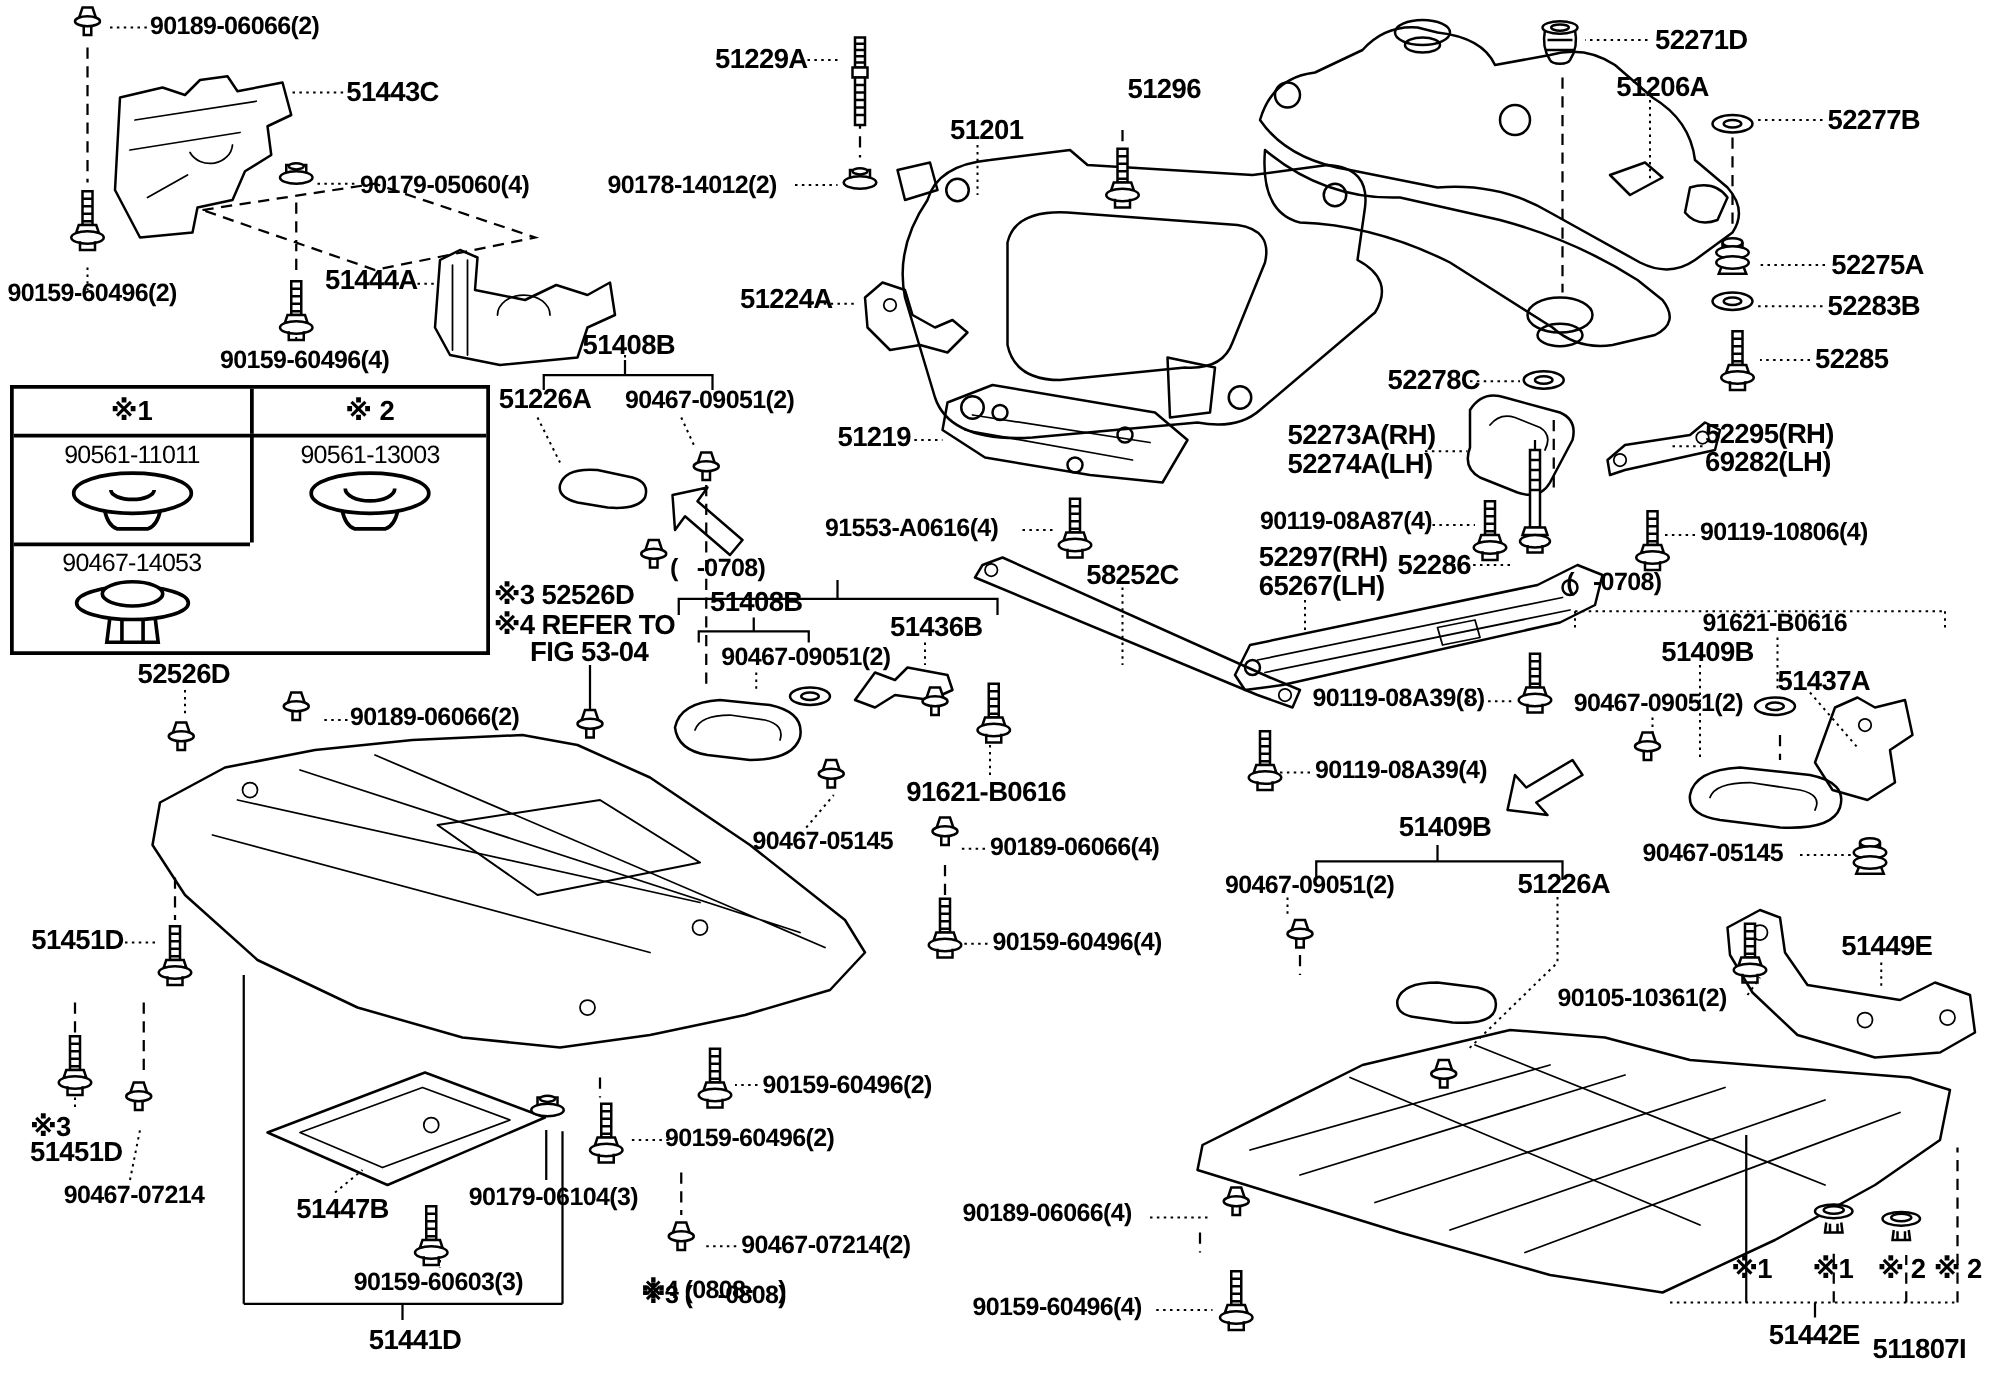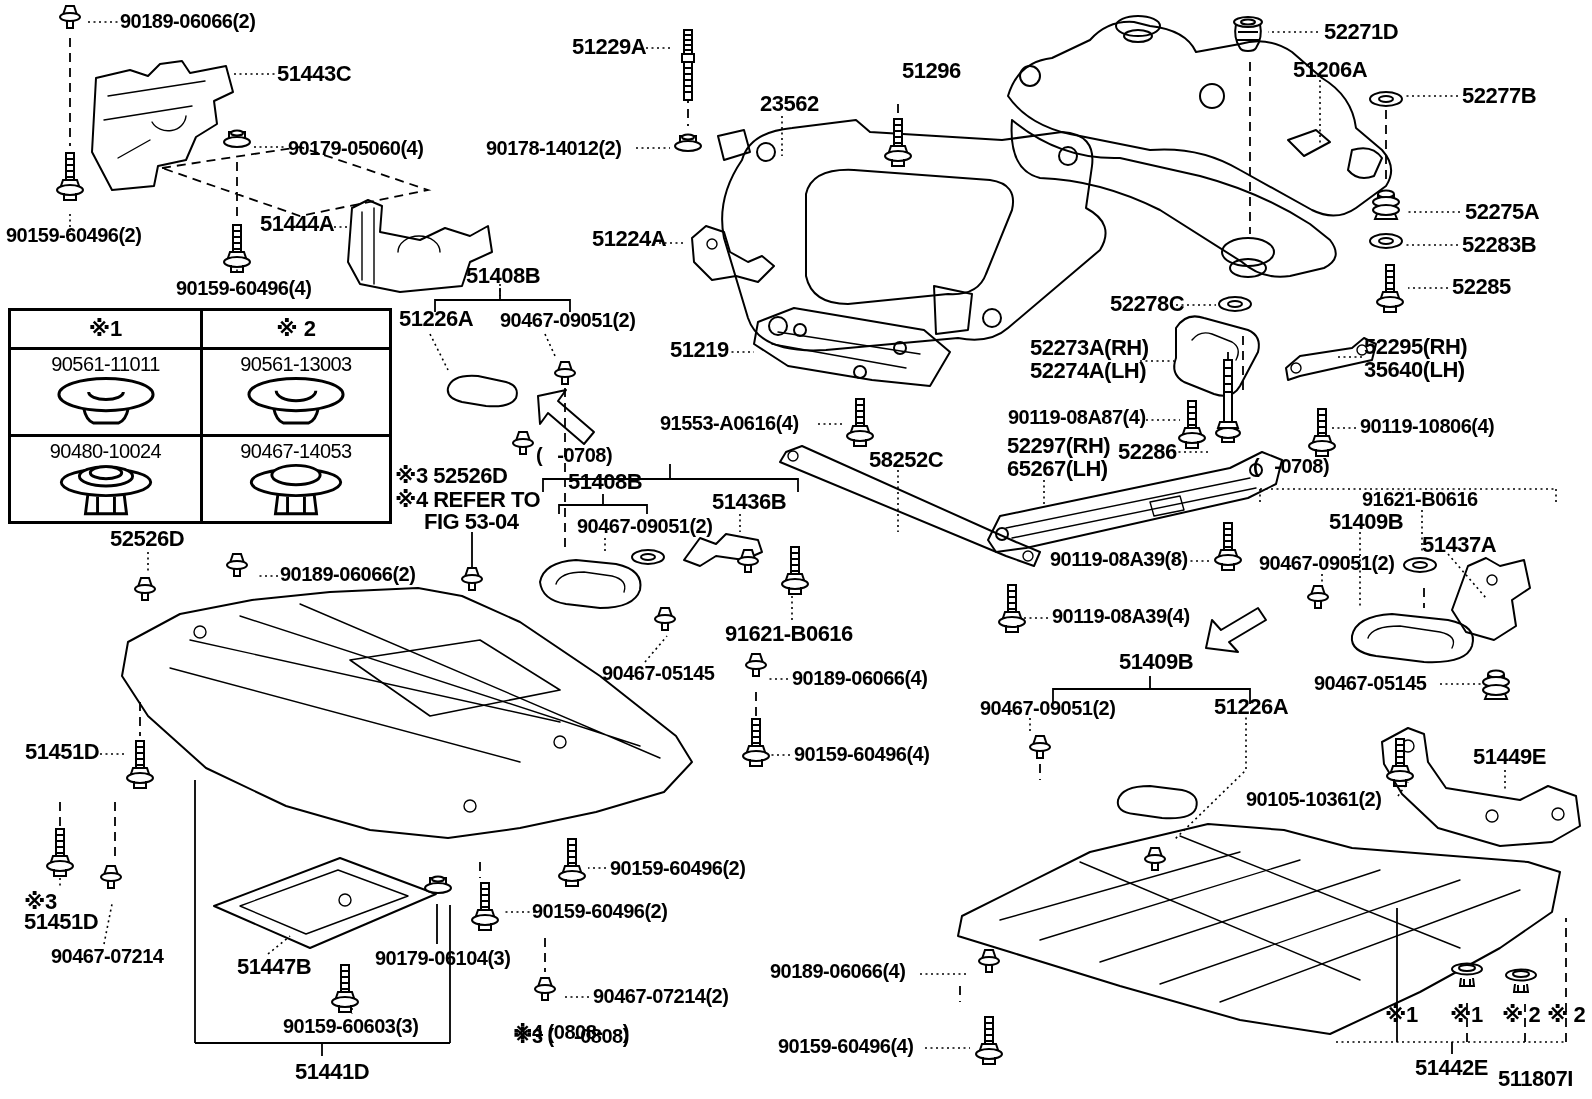--- a/index.html
+++ b/index.html
@@ -303,67 +303,56 @@
       <div class="pt-num">90561-13003</div>
       <svg width="120" height="52" viewBox="0 0 90 42">
         <g fill="#fff" stroke="#000" stroke-width="2.4">
           <ellipse cx="45" cy="15" rx="38" ry="13"></ellipse>
           <path d="M29 12a16 8 0 1 0 32 0" fill="none"></path>
           <path d="M27 26q2 10 8 12h20q6-2 8-12" fill="none"></path>
         </g>
       </svg>
     </div>
     <div>
-      <div class="pt-num">90480-10024</div>
-      <svg width="120" height="58" viewBox="0 0 90 48">
-        <g fill="#fff" stroke="#000" stroke-width="2.4">
-          <ellipse cx="45" cy="16" rx="37" ry="11"></ellipse>
-          <ellipse cx="45" cy="11" rx="22" ry="8"></ellipse>
-          <ellipse cx="45" cy="8" rx="13" ry="5"></ellipse>
-          <path d="M30 26l-2 16h34l-2-16M38 28v14M52 28v14" fill="none"></path>
-        </g>
-      </svg>
-    </div>
-    <div>
       <div class="pt-num">90467-14053</div>
       <svg width="120" height="58" viewBox="0 0 90 48">
         <g fill="#fff" stroke="#000" stroke-width="2.4">
           <ellipse cx="45" cy="16" rx="37" ry="11"></ellipse>
           <ellipse cx="45" cy="10" rx="20" ry="8"></ellipse>
           <path d="M30 26l-2 16h34l-2-16M38 28v14M52 28v14" fill="none"></path>
         </g>
       </svg>
     </div>
   </div>
 
   <div class="lbl" style="left:120px;top:10px">90189-06066(2)</div>
   <div class="lbl big" style="left:277px;top:62px">51443C</div>
   <div class="lbl" style="left:288px;top:137px">90179-05060(4)</div>
   <div class="lbl" style="left:6px;top:224px">90159-60496(2)</div>
   <div class="lbl big" style="left:260px;top:212px">51444A</div>
   <div class="lbl" style="left:176px;top:277px">90159-60496(4)</div>
   <div class="lbl big" style="left:572px;top:35px">51229A</div>
   <div class="lbl" style="left:486px;top:137px">90178-14012(2)</div>
-  <div class="lbl big" style="left:760px;top:92px">23562</div>
+  <div class="lbl big" style="left:760px;top:92px">51201</div>
   <div class="lbl big" style="left:902px;top:59px">51296</div>
   <div class="lbl big" style="left:592px;top:227px">51224A</div>
   <div class="lbl big" style="left:670px;top:338px">51219</div>
   <div class="lbl" style="left:660px;top:412px">91553-A0616(4)</div>
   <div class="lbl big" style="left:869px;top:448px">58252C</div>
   <div class="lbl big" style="left:1324px;top:20px">52271D</div>
   <div class="lbl big" style="left:1293px;top:58px">51206A</div>
   <div class="lbl big" style="left:1462px;top:84px">52277B</div>
   <div class="lbl big" style="left:1465px;top:200px">52275A</div>
   <div class="lbl big" style="left:1462px;top:233px">52283B</div>
   <div class="lbl big" style="left:1452px;top:275px">52285</div>
   <div class="lbl big" style="left:1110px;top:292px">52278C</div>
   <div class="lbl big" style="left:1030px;top:336px">52273A(RH)</div>
   <div class="lbl big" style="left:1030px;top:359px">52274A(LH)</div>
   <div class="lbl big" style="left:1364px;top:335px">52295(RH)</div>
-  <div class="lbl big" style="left:1364px;top:358px">35640(LH)</div>
+  <div class="lbl big" style="left:1364px;top:358px">69282(LH)</div>
   <div class="lbl" style="left:1008px;top:406px">90119-08A87(4)</div>
   <div class="lbl" style="left:1360px;top:415px">90119-10806(4)</div>
   <div class="lbl big" style="left:1007px;top:434px">52297(RH)</div>
   <div class="lbl big" style="left:1007px;top:457px">65267(LH)</div>
   <div class="lbl big" style="left:1118px;top:440px">52286</div>
   <div class="lbl big" style="left:399px;top:307px">51226A</div>
   <div class="lbl" style="left:500px;top:309px">90467-09051(2)</div>
   <div class="lbl" style="left:536px;top:444px">(   -0708)</div>
   <div class="lbl big" style="left:466px;top:264px">51408B</div>
   <div class="lbl big" style="left:395px;top:464px">※3 52526D</div>

